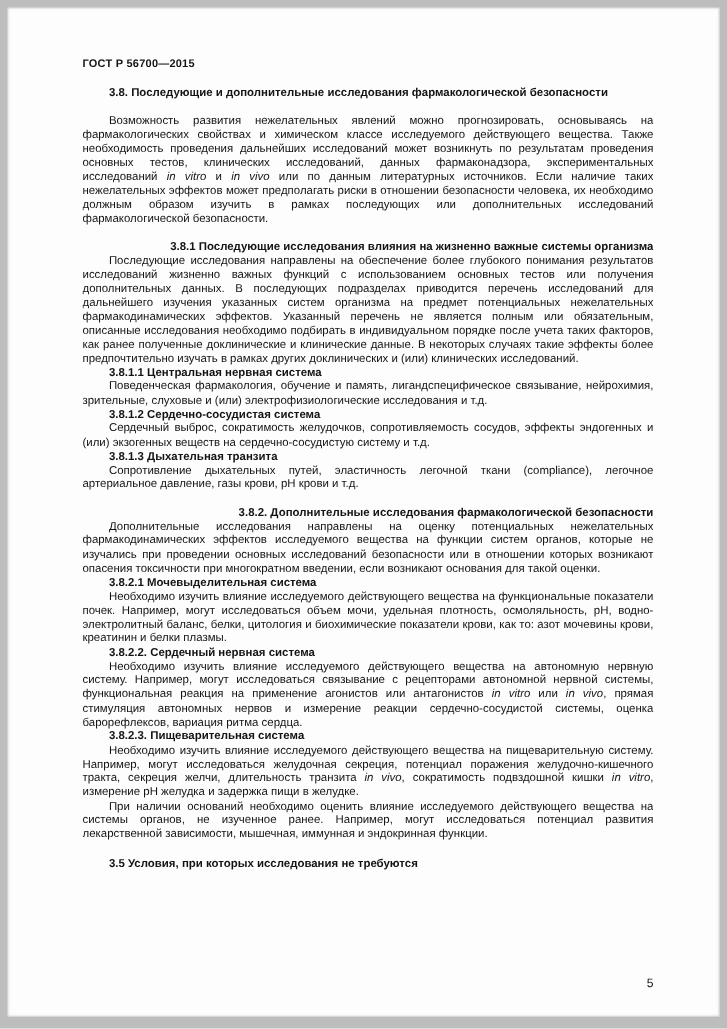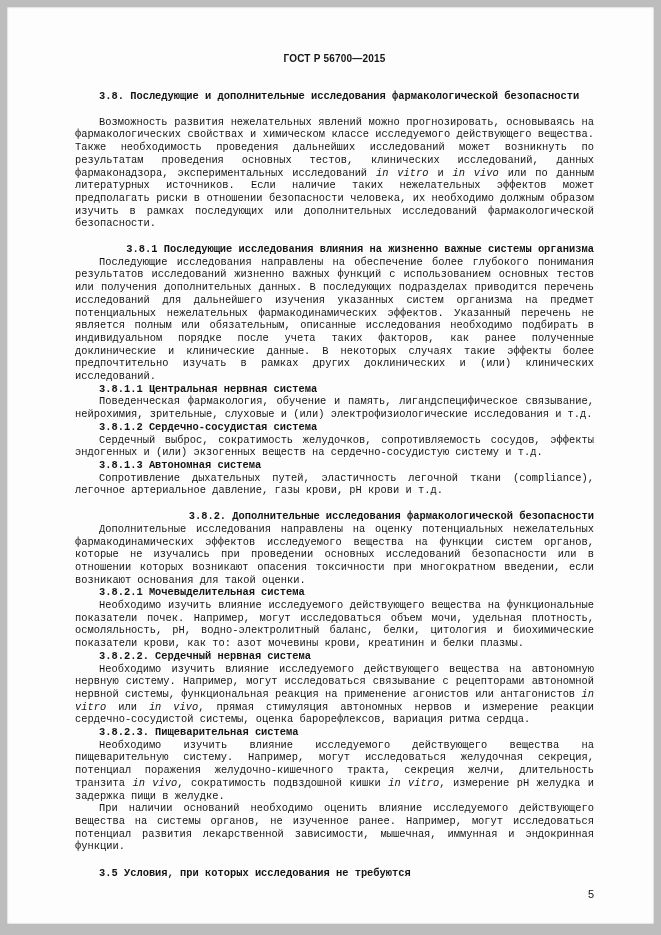--- a/index.html
+++ b/index.html
@@ -19,34 +19,33 @@
     width: 647px;
     height: 917px;
     background: #fdfdfd;
     color: #141414;
     padding: 46px 60px 24px 68px;
     display: flex;
     flex-direction: column;
     box-shadow: 0 0 2px rgba(0,0,0,0.35) inset;
   }
   .doc-header {
-    text-align: center;
+    text-align: left;
     font-size: 10px;
     font-weight: bold;
     letter-spacing: 0.2px;
-    margin-bottom: 26px;
+    margin-bottom: 15px;
     flex: 0 0 auto;
   }
   .doc-body {
     flex: 1 1 auto;
     font-size: 10.4px;
     line-height: 12.7px;
     text-align: justify;
     overflow: hidden;
-    font-family: Liberation Mono, monospace;
   }
   .block { text-indent: 24px; }
   .paragraph { }
   .heading-major {
     font-weight: bold;
     text-align: left;
     margin-top: 14px;
     margin-bottom: 13px;
   }
   .heading-major:first-child { margin-top: 0; }
@@ -77,21 +76,21 @@
 
   <div class="doc-body" id="doc-body">
       <div class="block heading-major"><span>3.8. Последующие и дополнительные исследования фармакологической безопасности</span></div>
       <div class="block paragraph"><span>Возможность развития нежелательных явлений можно прогнозировать, основываясь на фармакологических свойствах и химическом классе исследуемого действующего вещества. Также необходимость проведения дальнейших исследований может возникнуть по результатам проведения основных тестов, клинических исследований, данных фармаконадзора, экспериментальных исследований </span><span class="italic">in vitro</span><span> и </span><span class="italic">in vivo</span><span> или по данным литературных источников. Если наличие таких нежелательных эффектов может предполагать риски в отношении безопасности человека, их необходимо должным образом изучить в рамках последующих или дополнительных исследований фармакологической безопасности.</span></div>
       <div class="block heading-sub"><span>3.8.1 Последующие исследования влияния на жизненно важные системы организма</span></div>
       <div class="block paragraph"><span>Последующие исследования направлены на обеспечение более глубокого понимания результатов исследований жизненно важных функций с использованием основных тестов или получения дополнительных данных. В последующих подразделах приводится перечень исследований для дальнейшего изучения указанных систем организма на предмет потенциальных нежелательных фармакодинамических эффектов. Указанный перечень не является полным или обязательным, описанные исследования необходимо подбирать в индивидуальном порядке после учета таких факторов, как ранее полученные доклинические и клинические данные. В некоторых случаях такие эффекты более предпочтительно изучать в рамках других доклинических и (или) клинических исследований.</span></div>
       <div class="block heading-minor"><span>3.8.1.1 Центральная нервная система</span></div>
       <div class="block paragraph"><span>Поведенческая фармакология, обучение и память, лигандспецифическое связывание, нейрохимия, зрительные, слуховые и (или) электрофизиологические исследования и т.д.</span></div>
       <div class="block heading-minor"><span>3.8.1.2 Сердечно-сосудистая система</span></div>
       <div class="block paragraph"><span>Сердечный выброс, сократимость желудочков, сопротивляемость сосудов, эффекты эндогенных и (или) экзогенных веществ на сердечно-сосудистую систему и т.д.</span></div>
-      <div class="block heading-minor"><span>3.8.1.3 Автономная система</span></div>
+      <div class="block heading-minor"><span>3.8.1.3 Дыхательная транзита</span></div>
       <div class="block paragraph"><span>Сопротивление дыхательных путей, эластичность легочной ткани (compliance), легочное артериальное давление, газы крови, pH крови и т.д.</span></div>
       <div class="block heading-sub"><span>3.8.2. Дополнительные исследования фармакологической безопасности</span></div>
       <div class="block paragraph"><span>Дополнительные исследования направлены на оценку потенциальных нежелательных фармакодинамических эффектов исследуемого вещества на функции систем органов, которые не изучались при проведении основных исследований безопасности или в отношении которых возникают опасения токсичности при многократном введении, если возникают основания для такой оценки.</span></div>
       <div class="block heading-minor"><span>3.8.2.1 Мочевыделительная система</span></div>
       <div class="block paragraph"><span>Необходимо изучить влияние исследуемого действующего вещества на функциональные показатели почек. Например, могут исследоваться объем мочи, удельная плотность, осмоляльность, pH, водно-электролитный баланс, белки, цитология и биохимические показатели крови, как то: азот мочевины крови, креатинин и белки плазмы.</span></div>
       <div class="block heading-minor"><span>3.8.2.2. Сердечный нервная система</span></div>
       <div class="block paragraph"><span>Необходимо изучить влияние исследуемого действующего вещества на автономную нервную систему. Например, могут исследоваться связывание с рецепторами автономной нервной системы, функциональная реакция на применение агонистов или антагонистов </span><span class="italic">in vitro</span><span> или </span><span class="italic">in vivo</span><span>, прямая стимуляция автономных нервов и измерение реакции сердечно-сосудистой системы, оценка барорефлексов, вариация ритма сердца.</span></div>
       <div class="block heading-minor"><span>3.8.2.3. Пищеварительная система</span></div>
       <div class="block paragraph"><span>Необходимо изучить влияние исследуемого действующего вещества на пищеварительную систему. Например, могут исследоваться желудочная секреция, потенциал поражения желудочно-кишечного тракта, секреция желчи, длительность транзита </span><span class="italic">in vivo</span><span>, сократимость подвздошной кишки </span><span class="italic">in vitro</span><span>, измерение pH желудка и задержка пищи в желудке.</span></div>
       <div class="block paragraph"><span>При наличии оснований необходимо оценить влияние исследуемого действующего вещества на системы органов, не изученное ранее. Например, могут исследоваться потенциал развития лекарственной зависимости, мышечная, иммунная и эндокринная функции.</span></div>

